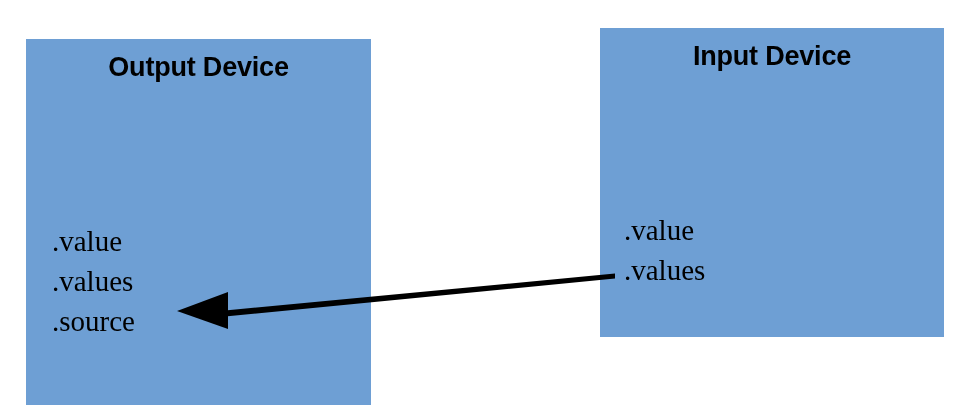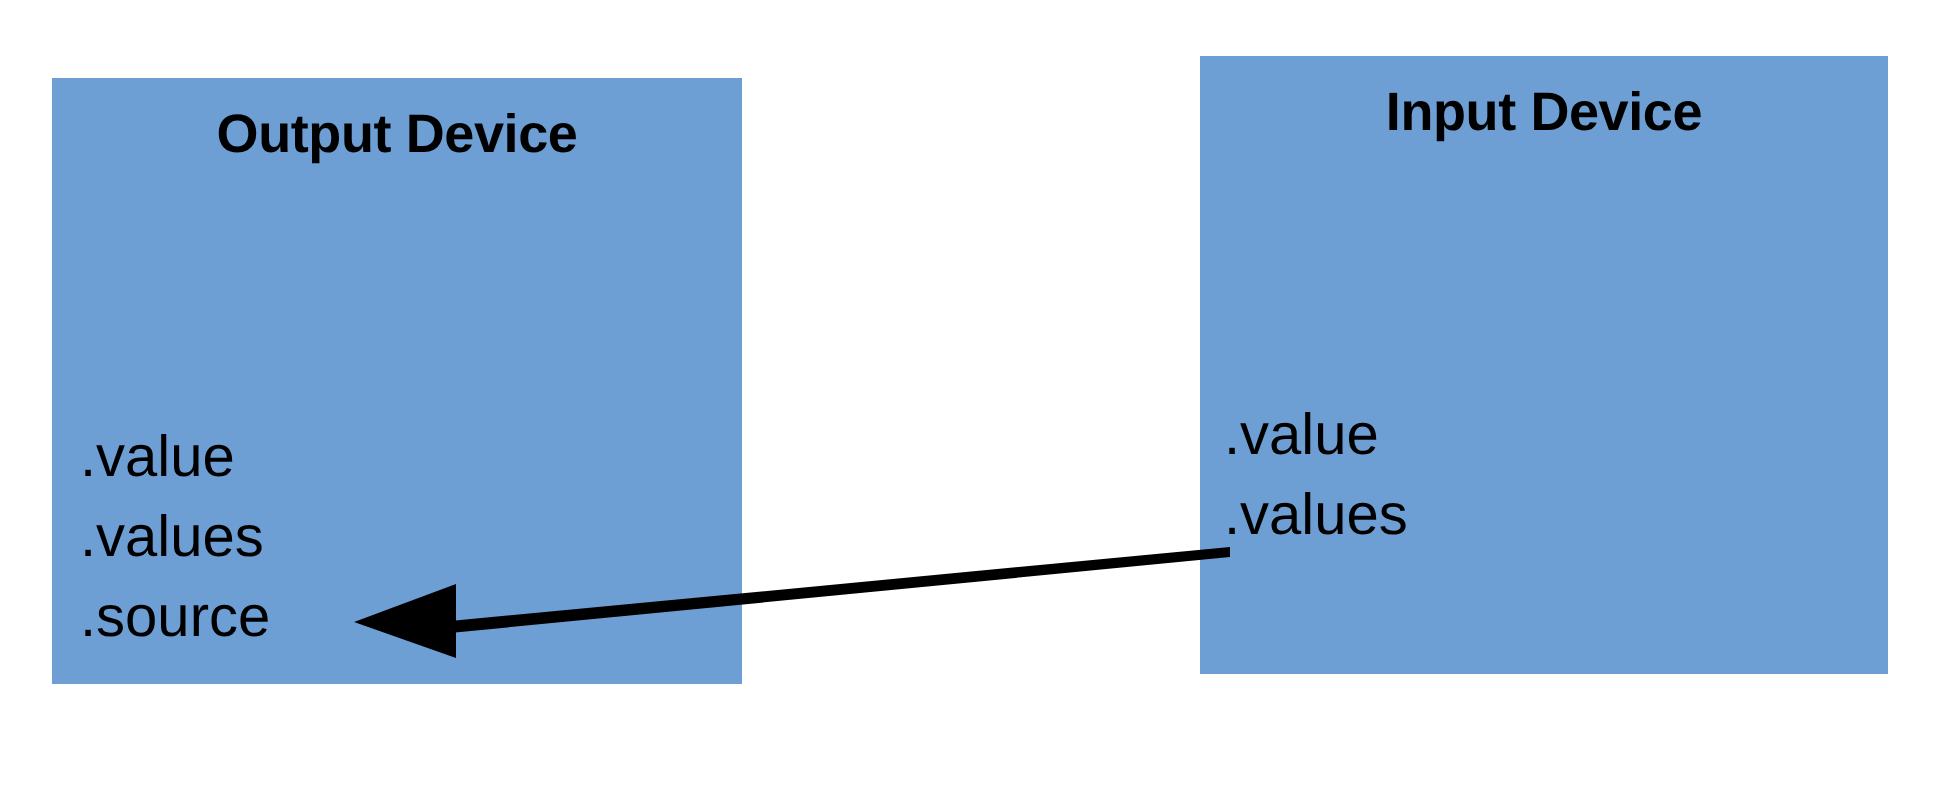--- a/index.html
+++ b/index.html
@@ -19,21 +19,21 @@
   }
   .device-box {
     position: absolute;
     background: #6E9FD4;
     box-sizing: border-box;
   }
   #output-device-box {
     left: 26px;
     top: 39px;
     width: 345px;
-    height: 303px;
+    height: 366px;
   }
   #input-device-box {
     left: 600px;
     top: 28px;
     width: 344px;
     height: 309px;
   }
   .device-title {
     position: absolute;
     left: 0;
@@ -41,23 +41,24 @@
     top: 13px;
     text-align: center;
     font-size: 27px;
     font-weight: bold;
     color: #000000;
     letter-spacing: -0.2px;
     line-height: 1.15;
   }
   .prop-list {
     position: absolute;
-    margin: 0;
+    margin: 12px;
     padding: 0;
     list-style: none;
+    font-family: Liberation Serif, serif;
   }
   #output-prop-list {
     left: 14px;
     top: 170px;
   }
   #input-prop-list {
     left: 12px;
     top: 170px;
   }
   .prop-item {

